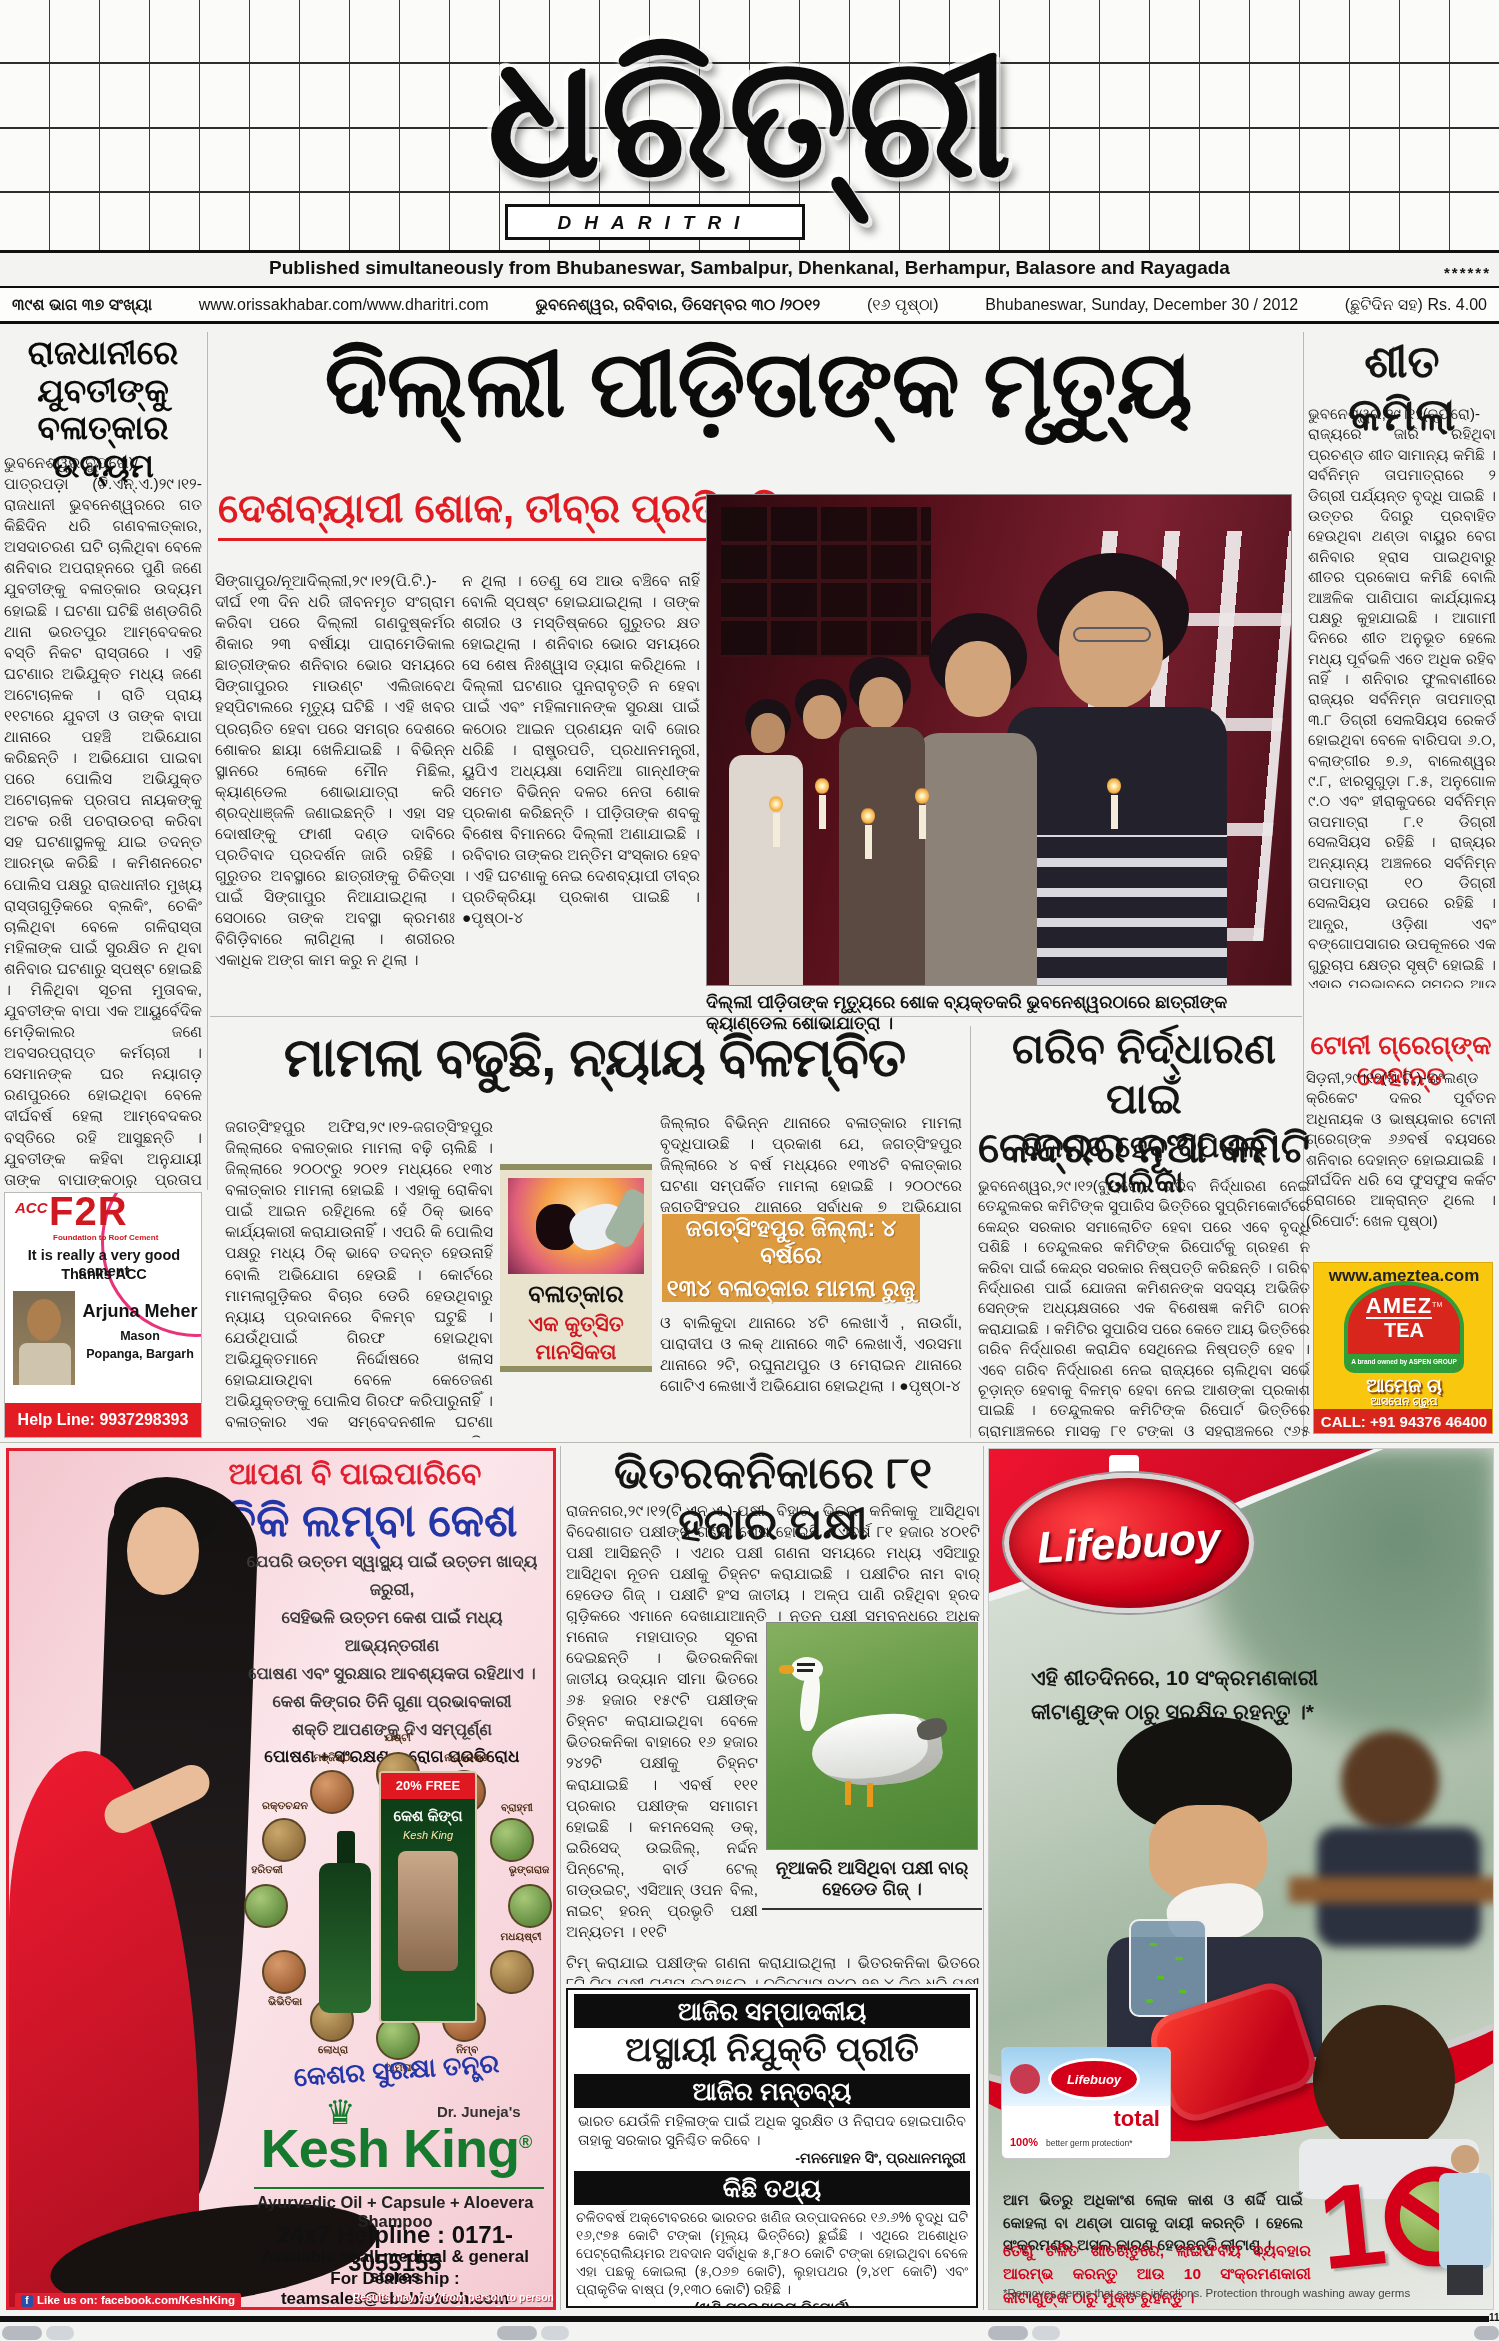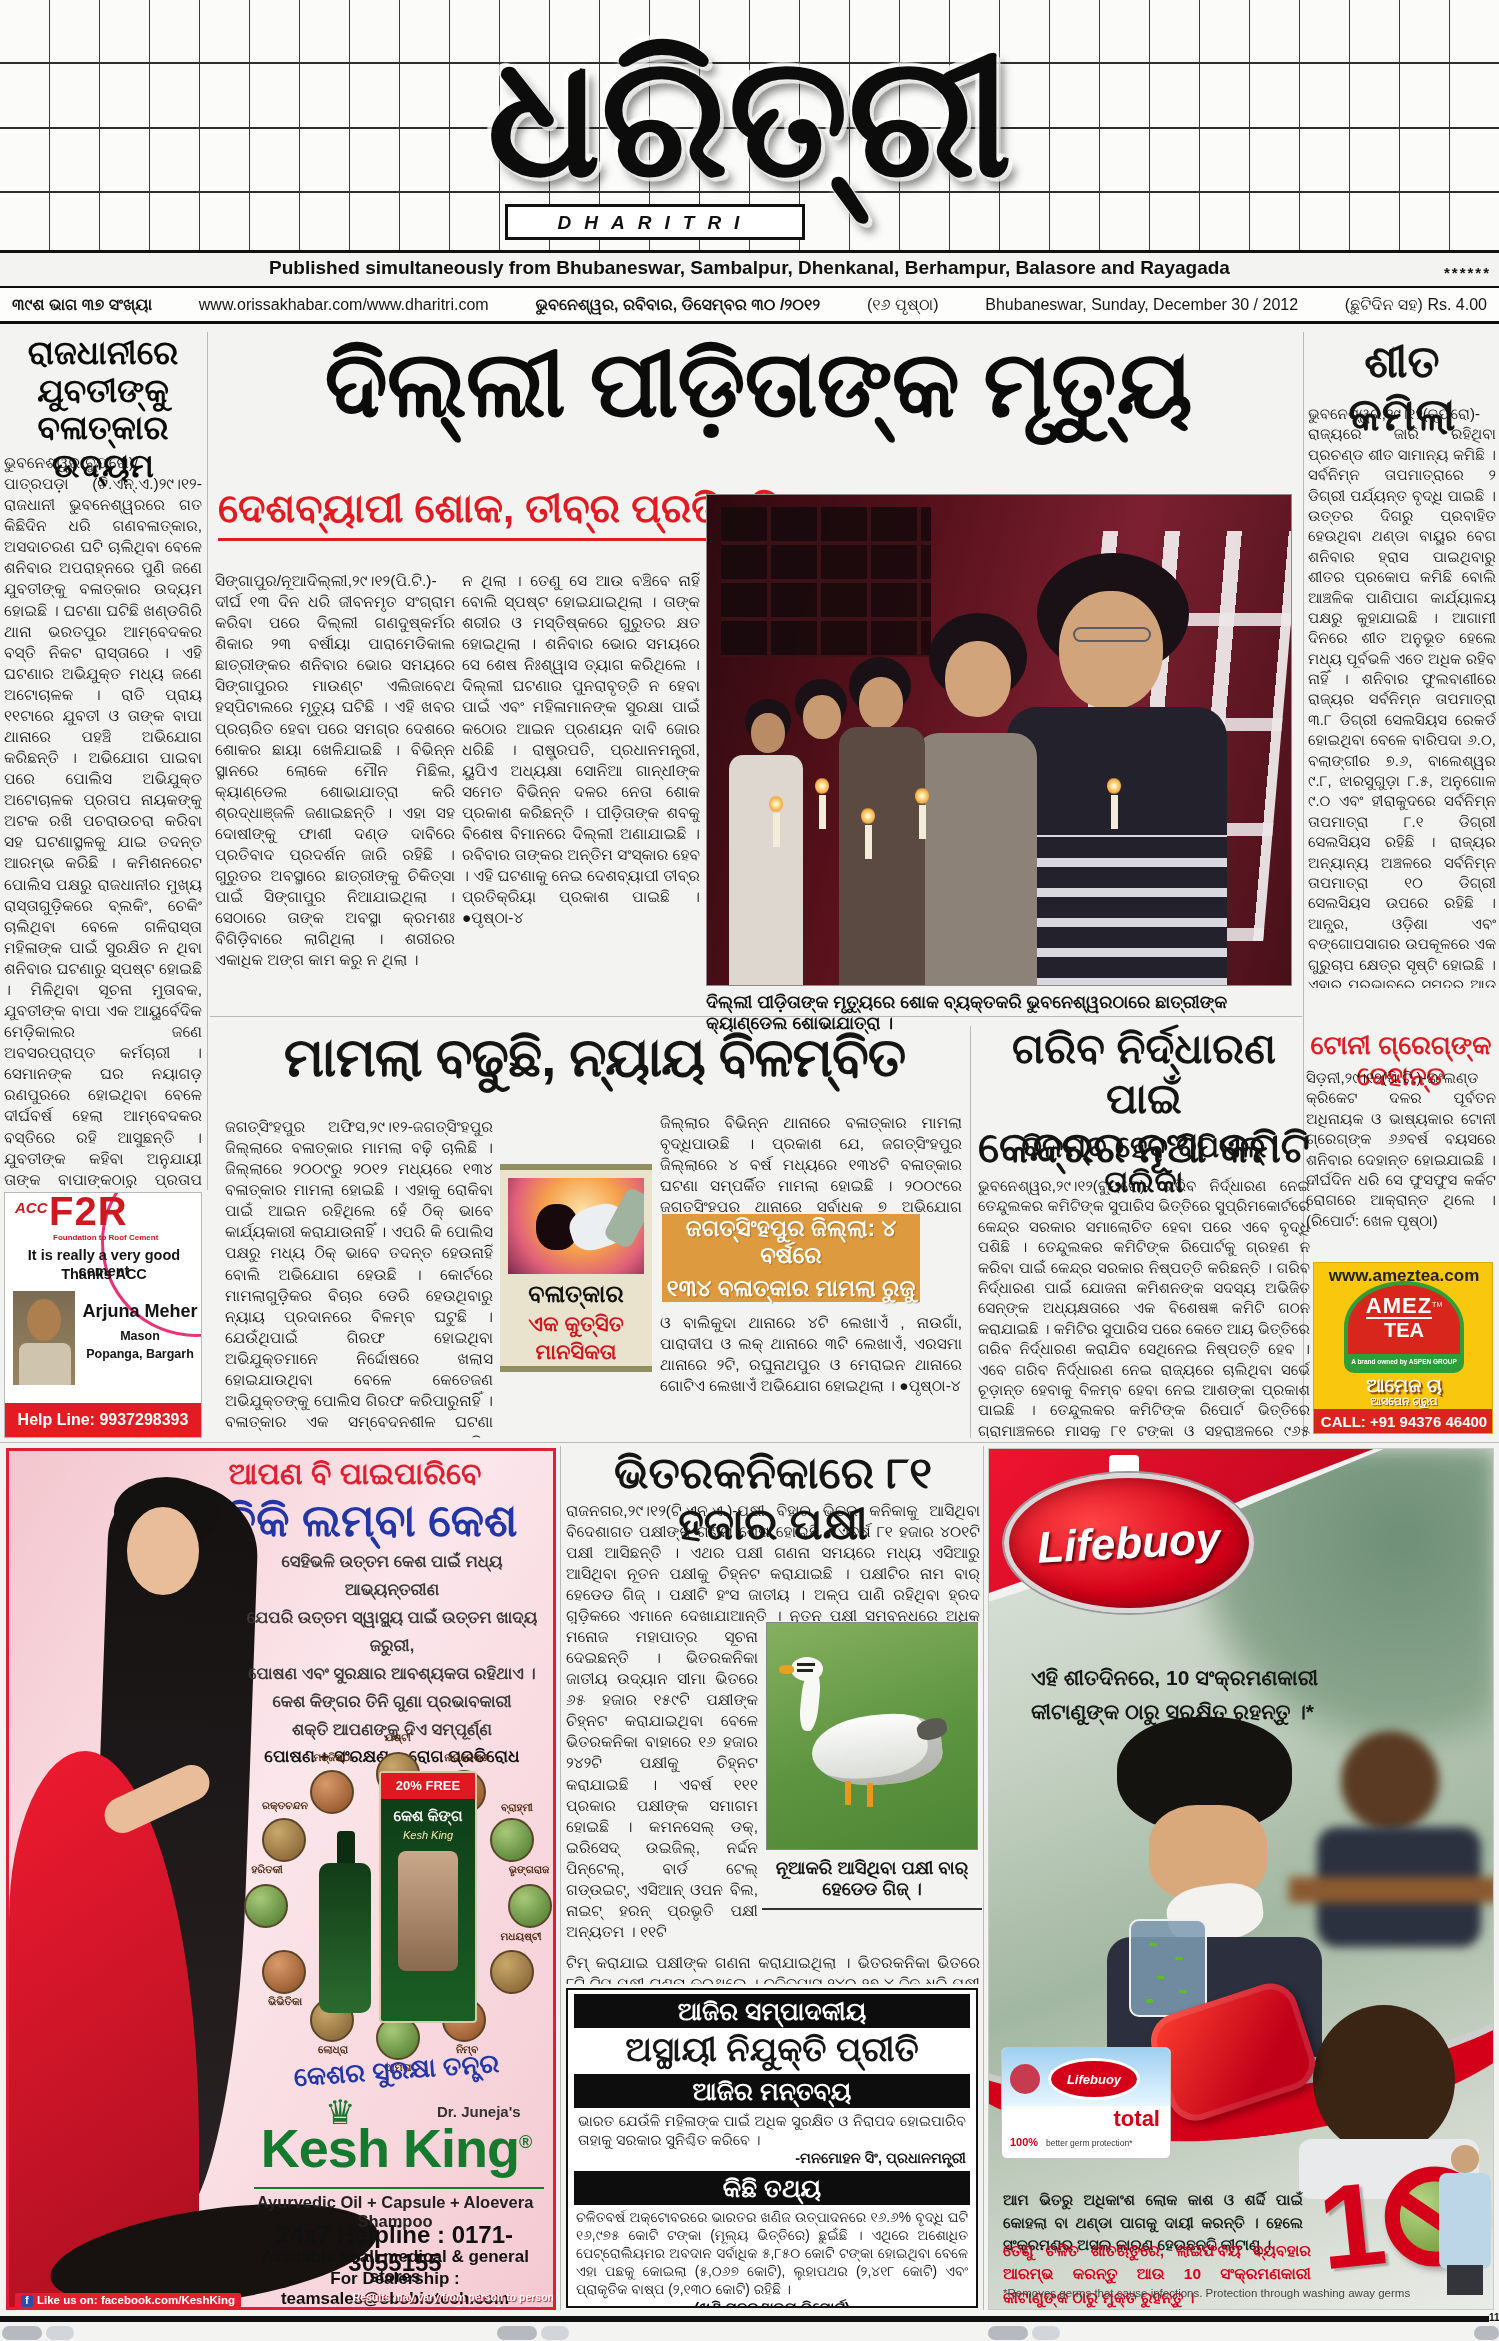--- a/index.html
+++ b/index.html
@@ -239,22 +239,22 @@
     <div class="abs" style="left:150px;top:44px;width:392px;text-align:center;font-size:45px;font-weight:bold;color:#2336a8;">ଏତିକି ଲମ୍ବା କେଶ</div>
 
     <div class="abs" style="left:88px;top:30px;width:150px;height:740px;background:linear-gradient(#141111,#2a2224);border-radius:45% 55% 40% 60%/8% 10% 45% 45%;transform:rotate(2deg);"></div>
     <div class="abs" style="left:105px;top:26px;width:105px;height:70px;background:#141111;border-radius:50%;"></div>
     <div class="abs" style="left:118px;top:56px;width:72px;height:88px;background:#e9bd9a;border-radius:50%;"></div>
     <div class="abs" style="left:0;top:300px;width:190px;height:562px;background:linear-gradient(145deg,#ef1a30,#a80f20);border-radius:40% 60% 0 0/30% 70% 0 0;"></div>
     <div class="abs" style="left:92px;top:330px;width:112px;height:36px;background:#e9bd9a;border-radius:20px;transform:rotate(-25deg);"></div>
     <div class="abs" style="left:40px;top:758px;width:330px;height:92px;background:#17120f;border-radius:50%;transform:rotate(-8deg);"></div>
 
     <div class="abs" style="left:228px;top:96px;">
+      <div class="kk-line">ଯେପରି ଉତ୍ତମ ସ୍ୱାସ୍ଥ୍ୟ ପାଇଁ ଉତ୍ତମ ଖାଦ୍ୟ ଜରୁରୀ,</div>
       <div class="kk-line">ସେହିଭଳି ଉତ୍ତମ କେଶ ପାଇଁ ମଧ୍ୟ ଆଭ୍ୟନ୍ତରୀଣ</div>
-      <div class="kk-line">ଯେପରି ଉତ୍ତମ ସ୍ୱାସ୍ଥ୍ୟ ପାଇଁ ଉତ୍ତମ ଖାଦ୍ୟ ଜରୁରୀ,</div>
       <div class="kk-line">ପୋଷଣ ଏବଂ ସୁରକ୍ଷାର ଆବଶ୍ୟକତା ରହିଥାଏ ।</div>
       <div class="kk-line">କେଶ କିଙ୍ଗର ତିନି ଗୁଣା ପ୍ରଭାବକାରୀ</div>
       <div class="kk-line">ଶକ୍ତି ଆପଣଙ୍କୁ ଦିଏ ସମ୍ପୂର୍ଣ୍ଣ</div>
       <div class="kk-line" style="color:#111;font-size:17px;">ପୋଷଣ + ସଂରକ୍ଷଣ + ରୋଗ ପ୍ରତିରୋଧ</div>
     </div>
 
     <div class="abs kk-wheel" style="left:0;top:0;width:550px;height:862px;">
       <div class="herb-c" style="left:367px;top:301px;"></div>
       <div class="herb-c" style="left:433px;top:319px;"></div>
       <div class="herb-c" style="left:481px;top:367px;"></div>

